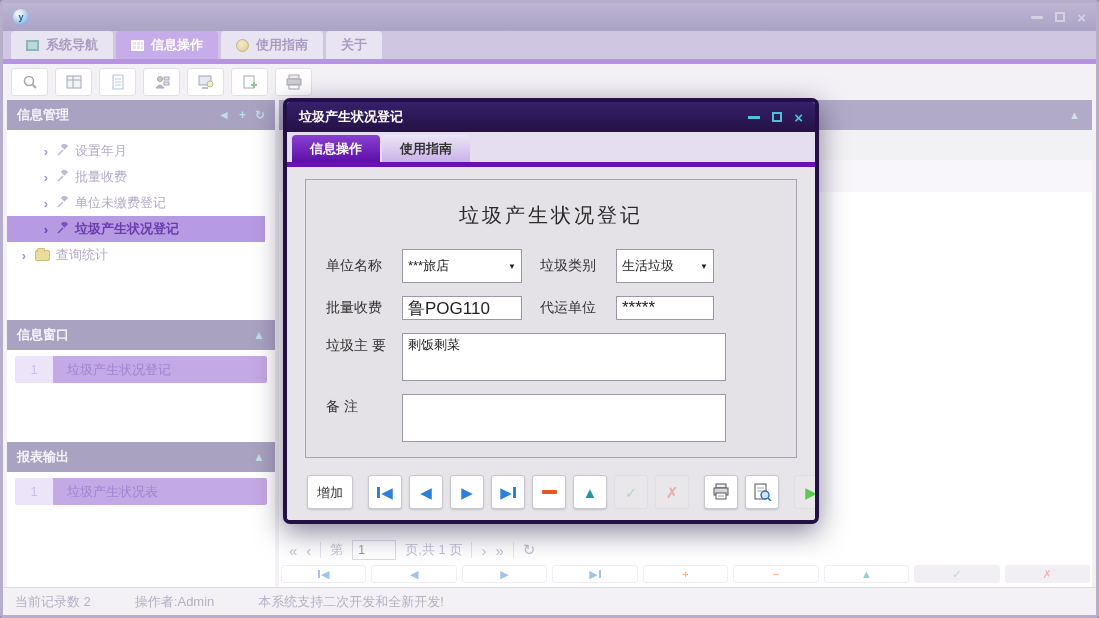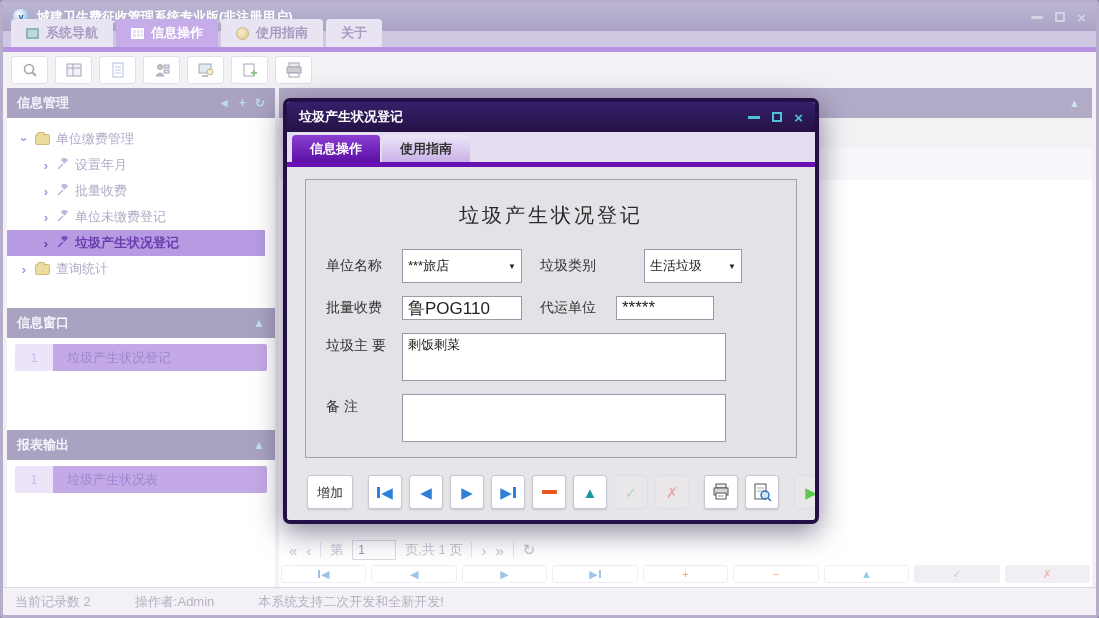--- a/index.html
+++ b/index.html
@@ -12,21 +12,21 @@
   }
   
   .titlebar{height:28px;background:linear-gradient(#bdb5d3,#aba3c5);display:flex;align-items:center;padding:0 10px;gap:8px;flex:0 0 auto;}
   .logo{width:16px;height:16px;border-radius:50%;background:radial-gradient(circle at 35% 30%,#fff,#9fc6e8 60%,#5b86c8);display:flex;align-items:center;justify-content:center;font-size:9px;color:#2a5a9a;font-weight:bold;}
   .title-text{color:#fff;font-weight:bold;font-size:13px;}
   .win-controls{margin-left:auto;display:flex;gap:12px;align-items:center;color:#d6d1e2;}
   .wc-min{width:12px;height:3px;background:currentColor;border-radius:1px;}
   .wc-restore{width:10px;height:10px;border:2px solid currentColor;}
   .wc-close{font-size:15px;font-weight:bold;line-height:1;}
   
-  .tabbar{height:16px;background:#cfc7e1;display:flex;align-items:flex-end;padding:0 8px;gap:3px;flex:0 0 auto;}
+  .tabbar{height:28px;background:#cfc7e1;display:flex;align-items:flex-end;padding:0 8px;gap:3px;flex:0 0 auto;}
   .tab{height:28px;display:flex;align-items:center;gap:7px;padding:0 15px;background:#e9e4f2;border-radius:4px 4px 0 0;color:#a99cc2;font-size:13px;font-weight:bold;}
   .tab.active{background:#c6ace8;color:#fff;}
   .ic-square{width:13px;height:11px;background:#bcd9de;border:2px solid #8fb4bc;}
   .ic-grid{width:13px;height:11px;background:
      linear-gradient(#fff 1px,transparent 1px),linear-gradient(90deg,#fff 1px,transparent 1px),#e6e0f2;
      background-size:4px 4px;border:1px solid #fff;}
   .ic-coin{width:13px;height:13px;border-radius:50%;background:radial-gradient(circle at 40% 35%,#f4ecc8,#dcc98e);border:1px solid #c7b480;}
   .accent{height:5px;background:#b893e4;flex:0 0 auto;}
   
   .toolbar{height:36px;display:flex;align-items:center;gap:7px;padding:0 8px;background:#f3f1f6;flex:0 0 auto;}
@@ -89,21 +89,21 @@
   .dlg-tab.active{background:linear-gradient(#8a3fd2,#5c10a6);color:#fff;}
   .dlg-line{height:5px;background:#6912b4;flex:0 0 auto;}
   .dlg-body{flex:1;padding:12px 18px 6px;display:flex;min-height:0;}
   .fieldset{flex:1;border:1px solid #a5a3ad;background:#e4e2e6;padding:6px 20px 10px;}
   .form-heading{text-align:center;font-size:20px;color:#2b2b2b;letter-spacing:3px;margin:16px 0 20px;font-weight:normal;}
   .frow{display:flex;align-items:center;margin-bottom:13px;font-size:14px;color:#333;}
   .frow.top{align-items:flex-start;}
   .flabel{width:76px;flex:0 0 auto;}
   .flabel2{width:76px;flex:0 0 auto;margin-left:18px;}
   .combo{width:120px;height:17px;background:#fff;border:1px solid #9b99a5;display:flex;align-items:center;padding:16px 5px;font-size:13px;color:#222;}
-  .combo.small{width:98px;margin-left:28px;}
+  .combo.small{width:98px;}
   .combo-arrow{margin-left:auto;font-size:8px;color:#222;background:#fff;padding-left:4px;}
   .tinput{width:120px;height:24px;border:1px solid #9b99a5;background:#fff;padding:0 5px;font-size:17px;color:#222;font-family:inherit;}
   .tinput.small{width:98px;}
   .tarea{width:324px;height:48px;border:1px solid #9b99a5;background:#fff;font-size:13px;color:#222;padding:2px 5px;resize:none;font-family:Liberation Serif, serif;}
   .dlg-btnbar{height:56px;display:flex;align-items:center;gap:7px;padding:0 20px;background:#e7e5e9;flex:0 0 auto;}
   .dbtn{width:34px;height:34px;background:#fff;border:1px solid #c9c7cf;border-radius:3px;box-shadow:0 1px 2px rgba(0,0,0,.15);display:flex;align-items:center;justify-content:center;font-size:15px;line-height:1;flex:0 0 auto;}
   .dbtn.add{width:46px;font-size:13px;color:#333;}
   .dbtn.flat{background:#e9e7ea;border-color:#e0dee2;box-shadow:none;}
   .c-blue{color:#2e7fd8;} .c-orange{color:#e8561e;} .c-teal{color:#1f96a8;}
   .c-green-d{color:#b5d6bd;} .c-red-d{color:#e8a8a8;} .c-play{color:#5dc94e;}
@@ -111,21 +111,20 @@
   .minus-bar{width:15px;height:4px;background:currentColor;border-radius:1px;}
   .gap-l{margin-left:8px;}
 </style>
 </head>
 <body>
 
 <div class="window">
 
   <div class="titlebar">
     <div class="logo">y</div>
-    <div class="title-text">城建卫生费征收管理系统专业版(非注册用户)</div>
     <div class="win-controls">
       <span class="wc-min"></span>
       <span class="wc-restore"></span>
       <span class="wc-close">×</span>
     </div>
   </div>
 
   <div class="tabbar">
     <div class="tab">
       <span class="ic-square"></span>
@@ -203,25 +202,20 @@
     <div class="sidebar">
       <div class="panel-header">
         <span>信息管理</span>
         <span class="header-icons">
           <span class="hicon">◄</span>
           <span class="hicon">+</span>
           <span class="hicon">↻</span>
         </span>
       </div>
       <div class="tree">
-        <div class="tree-row d0">
-          <span class="tr-arrow open">›</span>
-          <span class="folder"></span>
-          <span>单位缴费管理</span>
-        </div>
         <div class="tree-row d1">
           <span class="tr-arrow">›</span>
           <span class="leaf-ic"><svg width="12" height="12" viewBox="0 0 12 12">
                 <path d="M1 11 L6 6 M5 2 l2.5 2.5 2.5-2.5 -1.8-1.5 -1 1 -1-1z" stroke="currentColor" stroke-width="1.6" fill="currentColor"></path>
               </svg></span>
           <span>设置年月</span>
         </div>
         <div class="tree-row d1">
           <span class="tr-arrow">›</span>
           <span class="leaf-ic"><svg width="12" height="12" viewBox="0 0 12 12">

